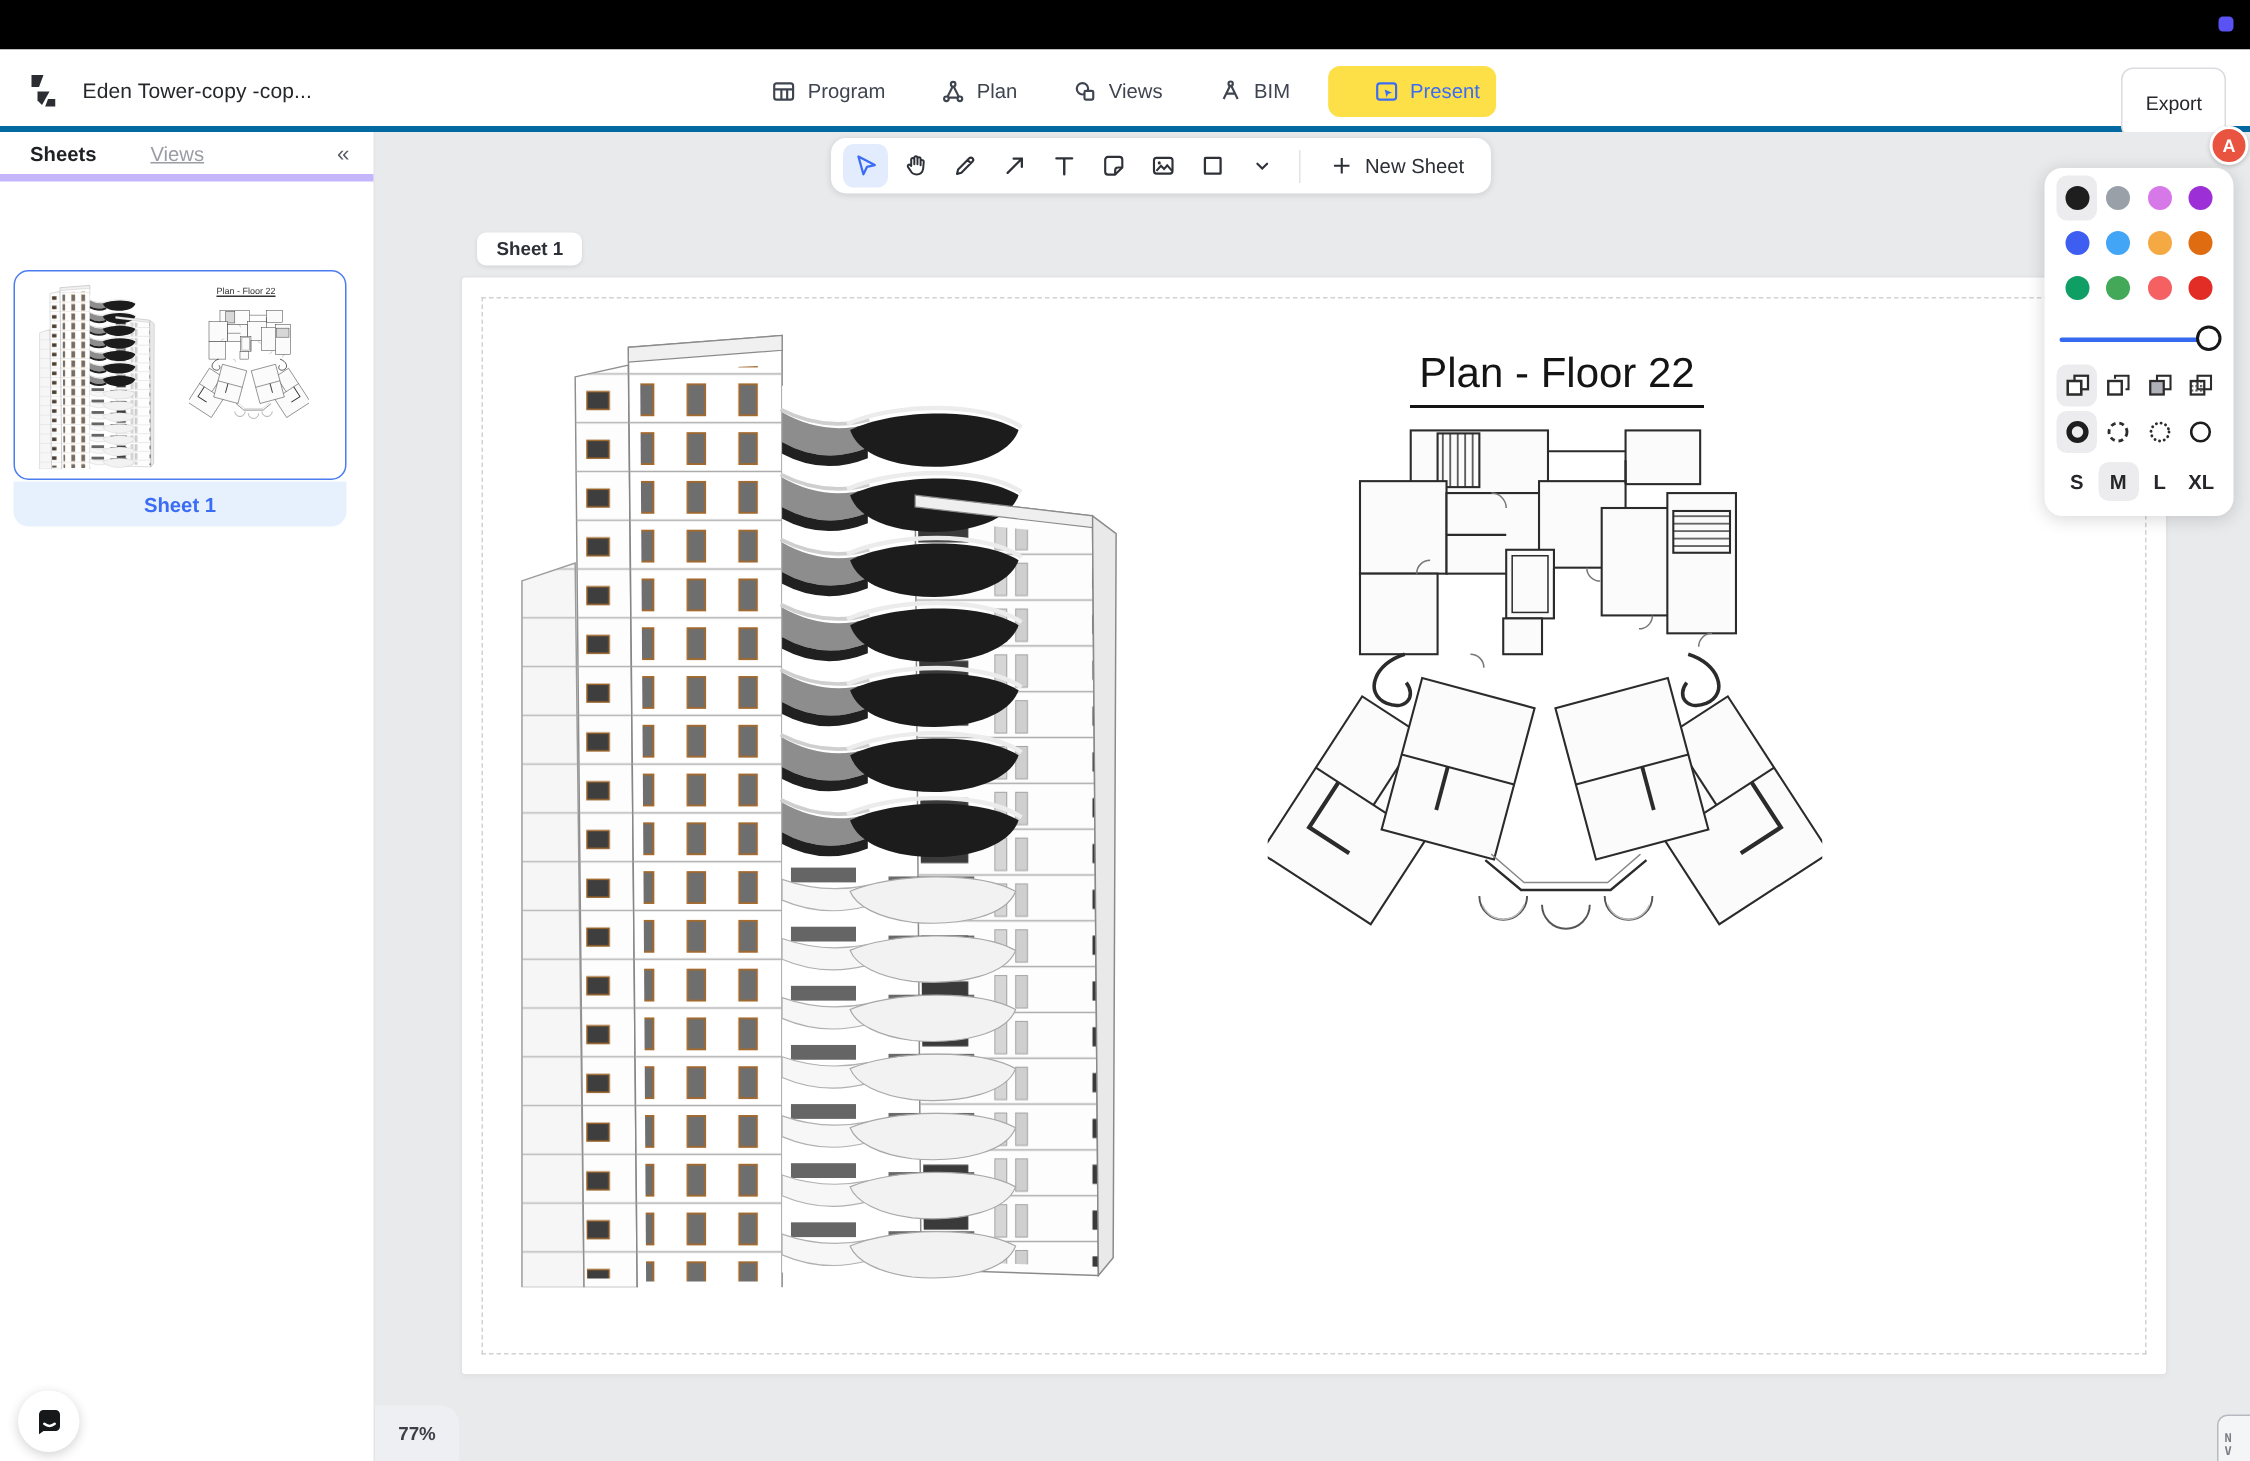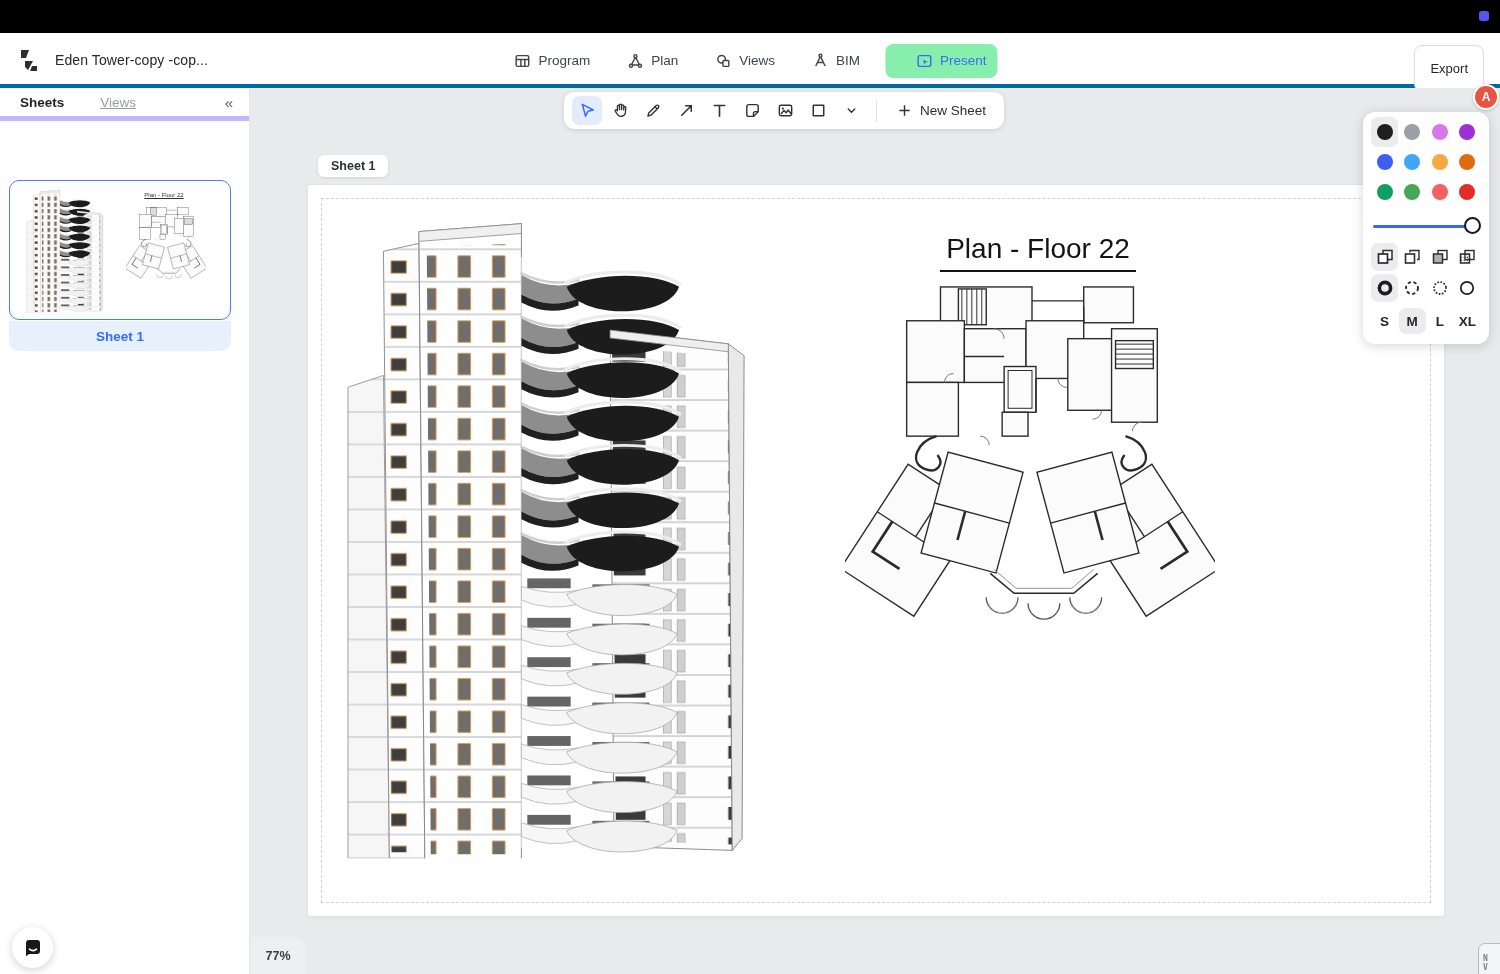--- a/index.html
+++ b/index.html
@@ -12,21 +12,21 @@
 
   
   .header { position:absolute; left:0; top:33px; width:1500px; height:55px; background:#fff;
             border-bottom:4px solid #0369a1; }
   .brand { position:absolute; left:14px; top:14px; width:26px; height:26px; display:flex; align-items:center; justify-content:center; }
   .doc-title { position:absolute; left:55px; top:19px; font-size:14px; color:#26272b; font-weight:500; letter-spacing:.1px; }
   .mode-tabs { position:absolute; left:50%; top:0; transform:translateX(-50%); height:55px; display:flex; align-items:center; gap:14px; }
   .tab { display:flex; align-items:center; gap:7px; padding:8px 11px; border-radius:8px; cursor:pointer;
          font-size:13.5px; font-weight:500; color:#3f4550; }
   .tab svg { stroke:#3f4550; }
-  .tab.active { background:#86efac; color:#3b6cf5;padding-left:30px; }
+  .tab.active { background:#fde047; color:#3b6cf5;padding-left:30px; }
   .tab.active svg { stroke:#3b6cf5; }
   .export-btn { position:absolute; right:16px; top:12px; padding:15px 15px; background:#fff; border:1px solid #dcdce0;
                 border-radius:8px; font-size:13px; color:#26272b; font-family:"Liberation Sans",sans-serif; cursor:pointer; }
 
   
   .sidebar { position:absolute; left:0; top:88px; width:250px; height:886px; background:#fff; border-right:1px solid #e5e5e8; }
   .sb-tabs { position:relative; height:33px; border-bottom:5px solid #c4b5fd; display:flex; align-items:center; padding:0 20px; gap:36px; }
   .sb-tab { font-size:13.5px; cursor:pointer; }
   .sb-tab.active { color:#1f2125; font-weight:700; }
   .sb-tab.inactive { color:#9b9da4; font-weight:500;text-decoration:underline; }
@@ -49,21 +49,21 @@
           box-shadow:0 0 0 1px #e3e3e6, 0 1px 4px rgba(0,0,0,.05); }
   .page-dashed { position:absolute; left:13px; top:13px; right:13px; bottom:13px; border:1.5px dashed #d0d1d5; }
   .sheet-tab { position:absolute; left:68px; top:67px; background:#fff; border-radius:6px; padding:4px 13px;
                font-size:12.5px; font-weight:600; color:#2c2f36; box-shadow:0 1px 3px rgba(0,0,0,.10); }
   .plan-title { position:absolute; left:560px; top:48px; width:340px; text-align:center; }
   .plan-title span { display:inline-block; font-size:28px; color:#141414; border-bottom:2px solid #141414; padding:0 6px 5px; }
   .building-svg { position:absolute; left:38px; top:28px; }
   .plan-svg { position:absolute; left:537px; top:92px; }
 
   
-  .toolbar { position:absolute; left:314px; top:4px; height:37px; background:#fff; border-radius:10px;
+  .toolbar { position:absolute; left:304px; top:4px; height:37px; background:#fff; border-radius:10px;
              box-shadow:0 1px 5px rgba(0,0,0,.13); display:flex; align-items:center; padding:0 8px; gap:3px; }
   .tool { width:30px; height:29px; border-radius:7px; display:flex; align-items:center; justify-content:center; cursor:pointer; }
   .tool svg { stroke:#2e3238; }
   .tool.active { background:#e3ecfc; }
   .tool.active svg { stroke:#3b6cf5; }
   .tool-sep { width:1px; height:22px; background:#e3e3e6; margin:0 7px; }
   .new-sheet { display:flex; align-items:center; gap:8px; padding:0 10px; font-size:13.5px; color:#2c2f36; cursor:pointer; white-space:nowrap; }
 
   
   .style-panel { position:absolute; left:1113px; top:24px; width:126px; background:#fff; border-radius:12px;

